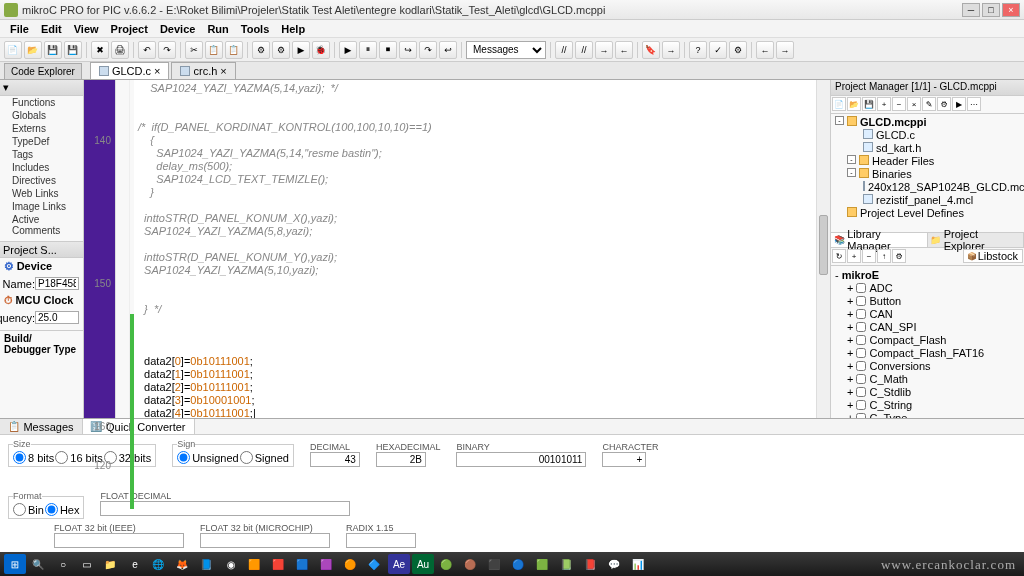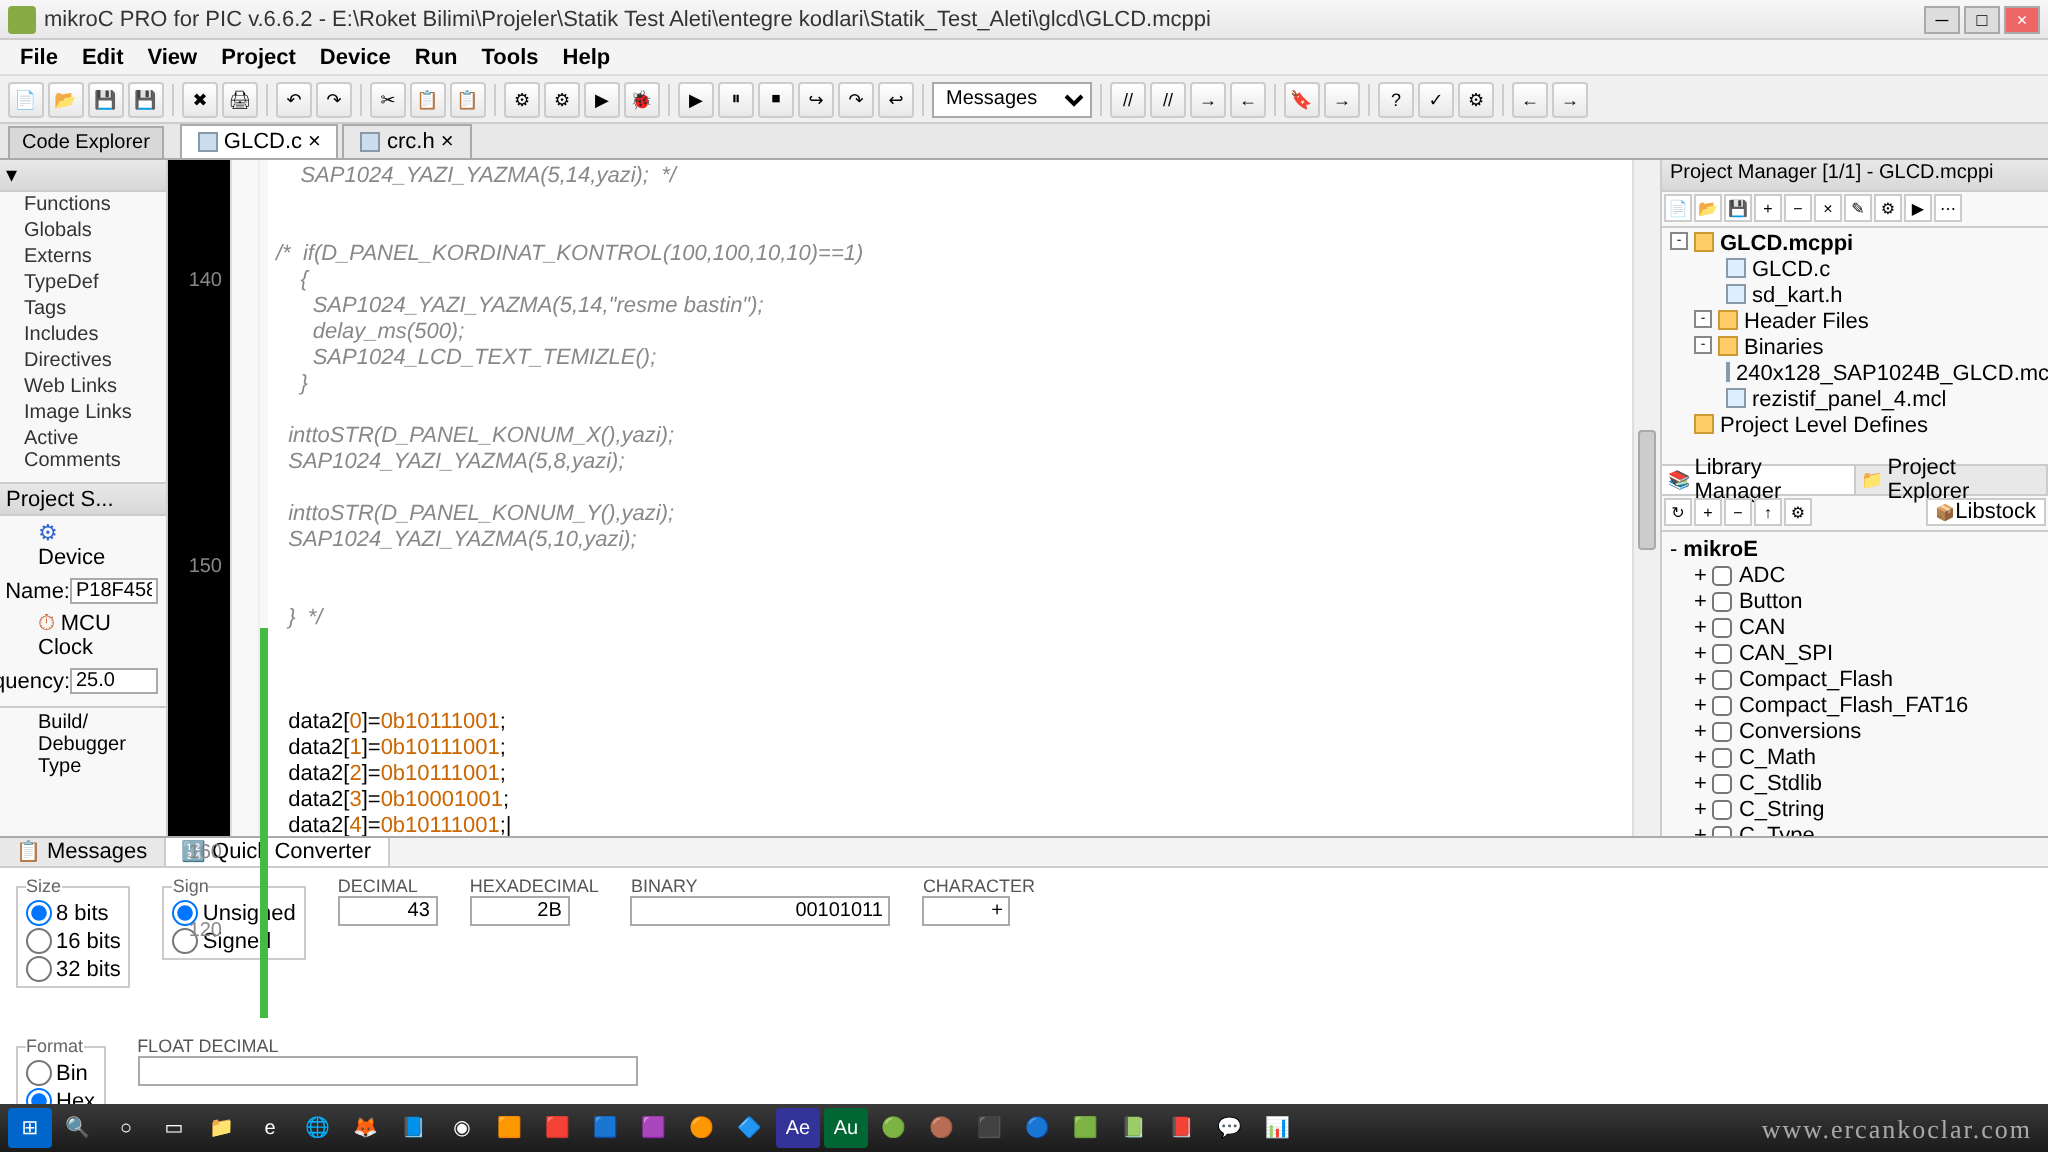--- a/index.html
+++ b/index.html
@@ -17,25 +17,25 @@
 .tabbar { background: #e8e8e8; height: 18px; display: flex; align-items: flex-end; padding: 0 4px; border-bottom: 1px solid #aaa; }
 .tabbar .leftlbl { font-size: 10px; padding: 2px 6px; background: #d8d8d8; border: 1px solid #aaa; border-bottom: none; }
 .tabbar .tab { font-size: 10px; padding: 2px 8px; background: #fff; border: 1px solid #aaa; border-bottom: none; margin-left: 2px; cursor: pointer; display: flex; align-items: center; gap: 3px; }
 .tabbar .tab.inactive { background: #e8e8e8; }
 .tabbar .fileicon { width: 10px; height: 10px; background: #cde; border: 1px solid #89a; }
 .main { display: flex; height: 338px; }
 .leftpanel { width: 84px; background: #f8f8f8; border-right: 1px solid #ccc; overflow: hidden; }
 .leftpanel .hdr { background: linear-gradient(#e8e8e8,#d8d8d8); height: 16px; font-size: 10px; padding: 1px 3px; border-bottom: 1px solid #ccc; display: flex; align-items: center; }
 .leftpanel .item { font-size: 10px; padding: 1px 4px 1px 12px; color: #333; cursor: pointer; }
 .leftpanel .sect { border-top: 1px solid #ccc; margin-top: 4px; }
-.leftpanel .lbl { font-size: 10px; padding: 2px 19px; }
+.leftpanel .lbl { font-size: 10px; padding: 2px 4px; font-weight: bold; }
 .leftpanel input[type=text] { width: 44px; font-size: 10px; border: 1px solid #aaa; padding: 0 2px; }
 .leftpanel .row { display: flex; align-items: center; justify-content: flex-end; padding: 2px 4px; }
 .editor { flex: 1; background: #fff; position: relative; display: flex; }
-.gutter { width: 32px; background: #000000; border-right: 1px solid #ddd; text-align: right; padding-top: 2px; }
+.gutter { width: 32px; background: #4c1d95; border-right: 1px solid #ddd; text-align: right; padding-top: 2px; }
 .gutter .ln { font-size: 10px; color: #888; padding: 0 4px; height: 13px; line-height: 13px; }
 .foldcol { width: 14px; background: #f8f8f8; border-right: 1px solid #eee; padding-top: 2px; }
 .modcol { width: 4px; background: #f8f8f8; }
 .modcol .m { height: 13px; }
 .modcol .g { background: #4b4; }
 .code { flex: 1; padding: 2px 4px; font-family: 'Courier New', monospace; font-size: 11px; white-space: pre; overflow: hidden; }
 .code .line { height: 13px; line-height: 13px; }
 .code .cm { color: #888; font-style: italic; }
 .code .num { color: #c60; }
 .rightpanel { width: 194px; background: #f8f8f8; border-left: 1px solid #ccc; display: flex; flex-direction: column; }
@@ -53,25 +53,25 @@
 .tabrow .t.active { background: #fff; }
 .liblist { flex: 1; overflow: auto; padding: 2px; }
 .liblist .li { font-size: 10px; display: flex; align-items: center; gap: 3px; height: 13px; padding-left: 14px; }
 .liblist .li input { width: 10px; height: 10px; }
 .liblist .root { padding-left: 2px; }
 .bottom { height: 140px; border-top: 1px solid #aaa; background: #f4f4f4; display: flex; flex-direction: column; }
 .btabs { height: 16px; display: flex; border-bottom: 1px solid #ccc; }
 .btabs .bt { font-size: 10px; padding: 1px 8px; background: #e8e8e8; border-right: 1px solid #ccc; cursor: pointer; display: flex; align-items: center; gap: 3px; }
 .btabs .bt.active { background: #fff; }
 .converter { flex: 1; padding: 4px 8px; background: #fff; }
-.converter .row1 { display: flex; gap: 16px; align-items: flex-start; }
+.converter .row1 { display: flex; gap: 16px; align-items: flex-end; }
 .converter fieldset { border: 1px solid #ccc; padding: 2px 4px; font-size: 10px; }
 .converter legend { font-size: 9px; color: #666; }
 .converter label { font-size: 10px; display: flex; align-items: center; gap: 2px; }
-.converter .col { display: flex; flex-direction: column; gap: 1px; }
+.converter .col { display: flex; flex-direction: row; gap: 1px; }
 .converter .fld { display: flex; flex-direction: column; }
 .converter .fld span { font-size: 9px; color: #555; }
 .converter .fld input { border: 1px solid #aaa; padding: 1px 3px; font-size: 10px; text-align: right; }
 .converter .row2 { display: flex; gap: 16px; margin-top: 24px; }
 .statusbar { height: 16px; background: linear-gradient(#f0f0f0,#e0e0e0); border-top: 1px solid #ccc; display: flex; align-items: center; font-size: 10px; padding: 0 6px; gap: 24px; }
 .statusbar .cell { color: #333; }
 .taskbar { position: absolute; bottom: 0; left: 0; right: 0; height: 24px; background: linear-gradient(#3a3a3a,#1a1a1a); display: flex; align-items: center; padding: 0 4px; gap: 2px; }
 .taskbar .tbi { width: 22px; height: 20px; border-radius: 2px; cursor: pointer; display: flex; align-items: center; justify-content: center; font-size: 10px; color: #fff; }
 .taskbar .watermark { position: absolute; right: 8px; bottom: 3px; color: rgba(255,255,255,0.6); font-size: 13px; font-family: Georgia, serif; letter-spacing: 1px; }
 .scrollv { position: absolute; right: 0; top: 0; bottom: 0; width: 14px; background: #f0f0f0; border-left: 1px solid #ddd; }

